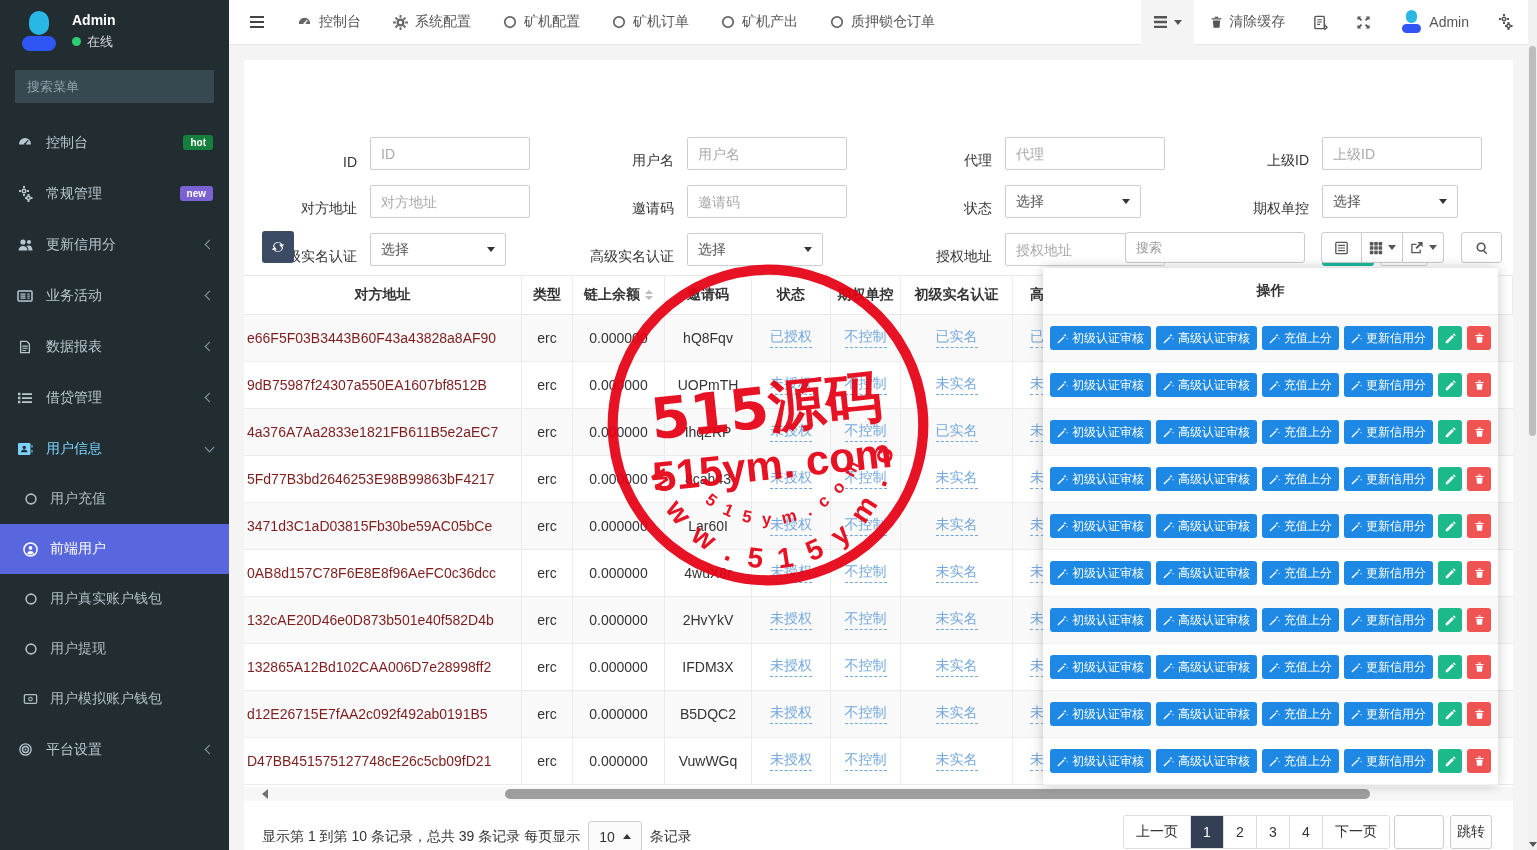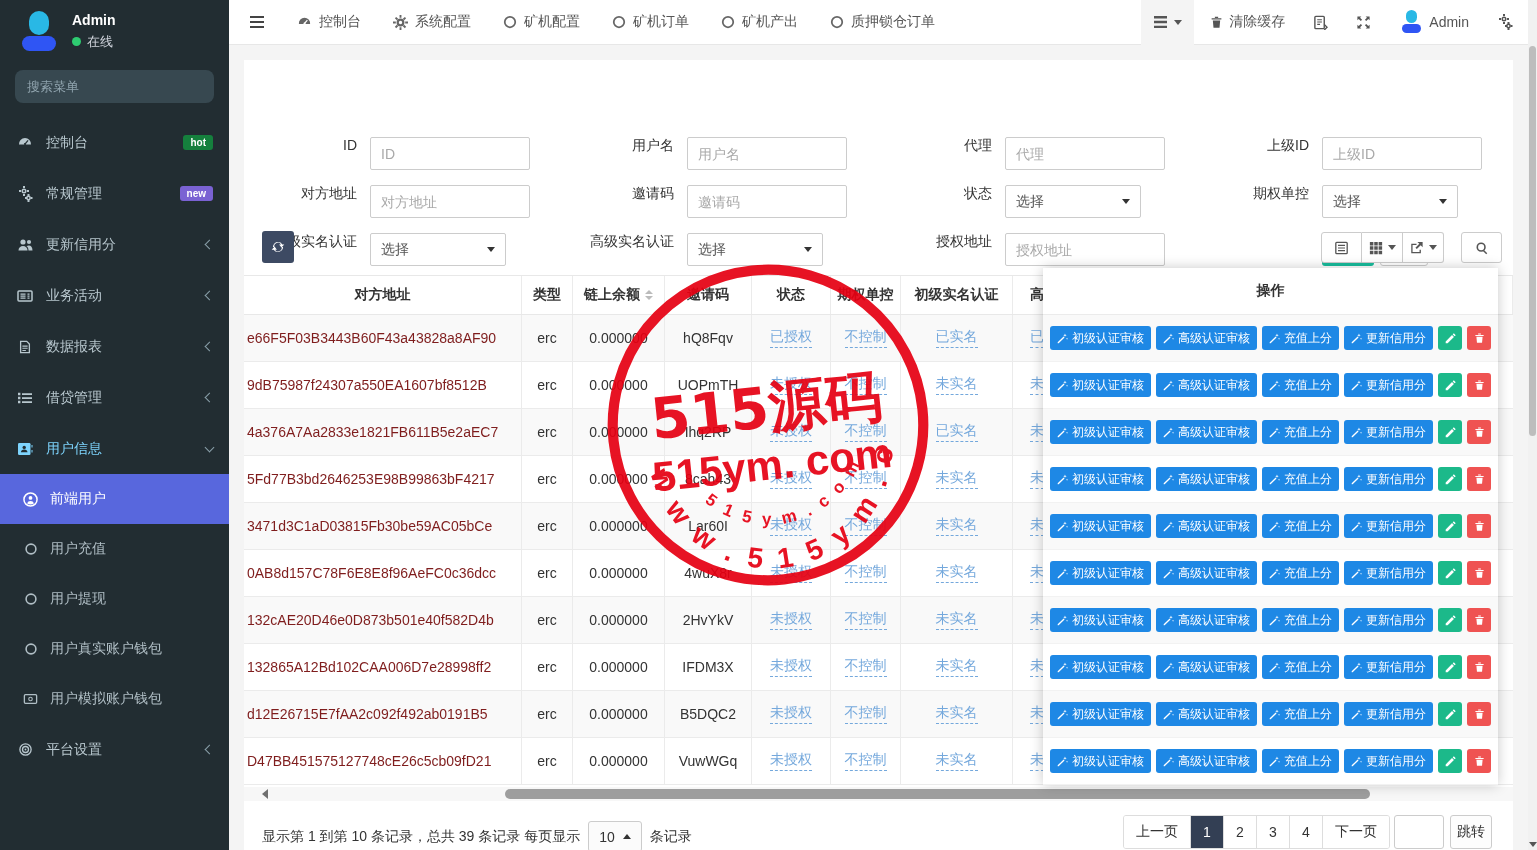--- a/index.html
+++ b/index.html
@@ -12,21 +12,21 @@
   .user-panel { display:flex; align-items:center; gap:12px; padding:10px 18px 14px 18px; }
   .user-name { color:#fff; font-weight:bold; font-size:14px; }
   .user-status { font-size:13px; color:#d2d6de; margin-top:5px; display:flex; align-items:center; gap:6px; }
   .dot { width:9px; height:9px; border-radius:50%; background:#2ecc71; display:inline-block; }
   .avatar { width:42px; height:42px; position:relative; }
   .avatar .head { position:absolute; left:11px; top:1px; width:20px; height:24px; border-radius:10px; background:#29b8e5; }
   .avatar .body { position:absolute; left:4px; top:26px; width:34px; height:15px; border-radius:8px; background:#2f55f4; }
   .avatar.small { width:24px; height:24px; }
   .avatar.small .head { left:7px; top:0; width:11px; height:13px; border-radius:6px; }
   .avatar.small .body { left:3px; top:14px; width:19px; height:9px; border-radius:5px; }
-  .side-search { margin:4px 15px 14px 15px; display:flex; background:#374850; border-radius:8px; height:33px; overflow:hidden; }
+  .side-search { margin:4px 15px 14px 15px; display:flex; background:#374850; border-radius:1px; height:33px; overflow:hidden; }
   .side-search input { flex:1; background:transparent; border:none; outline:none; color:#ccc; font-size:13px; padding:0 12px; }
   .side-search input::placeholder { color:#90a4ae; }
   .menu { list-style:none; }
   .mitem { height:51px; display:flex; align-items:center; padding:0 16px; font-size:14px; cursor:pointer; position:relative; color:#b8c7ce; }
   .mitem .micon { width:18px; margin-right:12px; display:flex; justify-content:center; color:#b8c7ce; flex:none; }
   .mitem.parent-active, .mitem.parent-active .micon { color:#7dd3fc; }
   .badge { margin-left:auto; font-size:10px; font-weight:bold; color:#fff; border-radius:3px; padding:2px 7px; }
   .badge.hot { background:#15803d; }
   .badge.new { background:#7a62d3; }
   .chev { margin-left:auto; width:7px; height:7px; border-left:1.6px solid #8aa0aa; border-bottom:1.6px solid #8aa0aa; transform:rotate(45deg); }
@@ -43,21 +43,21 @@
   .hamburger { padding:0 14px 0 20px; color:#444; cursor:pointer; display:flex; }
   .nav-item { display:flex; align-items:center; gap:7px; color:#555; font-size:14px; padding:0 14px; cursor:pointer; height:45px; }
   .nav-item .nicon { color:#666; display:flex; }
   .nav-right { margin-left:auto; display:flex; align-items:flex-end; gap:4px; padding-right:12px; }
   .nav-tool { display:flex; align-items:center; gap:6px; color:#555; font-size:14px; padding:0 12px; height:45px; cursor:pointer; }
   .nav-tool.boxed { background:#f4f4f4; }
   .caret-down { width:0; height:0; border-left:4px solid transparent; border-right:4px solid transparent; border-top:5px solid #555; display:inline-block; }
 
   
   .card { position:absolute; left:244px; top:60px; width:1269px; height:790px; background:#fff; }
-  .fgroup { position:absolute; display:flex; align-items:flex-start; }
+  .fgroup { position:absolute; display:flex; align-items:flex-end; }
   .flabel { font-size:14px; color:#333; text-align:right; }
   .fctrl { height:33px; border:1px solid #ccc; border-radius:2px; background:#fff; font-size:14px; color:#555; }
   input.fctrl { padding:0 10px; outline:none; width:160px; }
   input.fctrl::placeholder { color:#a9a9a9; }
   .select { width:136px; display:flex; align-items:center; padding:0 10px; cursor:pointer; position:relative; }
   .select .sel-caret { position:absolute; right:10px; width:0; height:0; border-left:4px solid transparent; border-right:4px solid transparent; border-top:5px solid #333; }
   .btn { border:none; border-radius:3px; font-size:14px; cursor:pointer; }
   .btn-submit { background:#18bc9c; color:#fff; width:52px; height:33px; }
   .btn-reset { background:#fff; color:#333; border:1px solid #ccc; width:48px; height:33px; }
   .btn-refresh { position:absolute; left:18px; top:171px; width:32px; height:32px; background:#3d4a63; color:#fff; border:none; border-radius:3px; display:flex; align-items:center; justify-content:center; cursor:pointer; }
@@ -218,53 +218,53 @@
               <path d="M14.5 4h1v2.6h-1zM14.5 9h1v2.6h-1z"></path>
               <circle cx="7.2" cy="6.4" r="1.7" fill="#222d32"></circle>
               <path d="M3.9 11.3c0-1.8 1.4-2.9 3.3-2.9s3.3 1.1 3.3 2.9z" fill="#222d32"></path>
             </svg>
           </span>
         <span>用户信息</span>
         <span class="chev down"></span>
       </li>
     </ul>
     <ul class="submenu">
+      <li class="smitem">
+        <span class="micon">
+            <svg width="14" height="14" viewBox="0 0 16 16">
+              <circle cx="8" cy="8" r="5.6" fill="none" stroke="currentColor" stroke-width="1.8"></circle>
+            </svg>
+          </span>
+        <span>用户充值</span>
+      </li>
       <li class="smitem active">
         <span class="micon">
             <svg width="15" height="15" viewBox="0 0 16 16" fill="currentColor">
               <circle cx="8" cy="8" r="7" fill="none" stroke="currentColor" stroke-width="1.6"></circle>
               <circle cx="8" cy="6.3" r="2"></circle>
               <path d="M4.4 12.2c.5-1.7 1.9-2.6 3.6-2.6s3.1.9 3.6 2.6a7 7 0 0 1-7.2 0z"></path>
             </svg>
           </span>
         <span>前端用户</span>
       </li>
       <li class="smitem">
         <span class="micon">
             <svg width="14" height="14" viewBox="0 0 16 16">
               <circle cx="8" cy="8" r="5.6" fill="none" stroke="currentColor" stroke-width="1.8"></circle>
             </svg>
           </span>
-        <span>用户充值</span>
+        <span>用户真实账户钱包</span>
       </li>
       <li class="smitem">
         <span class="micon">
             <svg width="14" height="14" viewBox="0 0 16 16">
               <circle cx="8" cy="8" r="5.6" fill="none" stroke="currentColor" stroke-width="1.8"></circle>
             </svg>
           </span>
         <span>用户提现</span>
-      </li>
-      <li class="smitem">
-        <span class="micon">
-            <svg width="14" height="14" viewBox="0 0 16 16">
-              <circle cx="8" cy="8" r="5.6" fill="none" stroke="currentColor" stroke-width="1.8"></circle>
-            </svg>
-          </span>
-        <span>用户真实账户钱包</span>
       </li>
       <li class="smitem">
         <span class="micon">
             <svg width="15" height="14" viewBox="0 0 16 16" fill="none" stroke="currentColor">
               <rect x="1" y="3" width="14" height="10" rx="1.2" stroke-width="1.5"></rect>
               <circle cx="8" cy="8" r="2" stroke-width="1.3"></circle>
             </svg>
           </span>
         <span>用户模拟账户钱包</span>
       </li>
@@ -458,20 +458,21 @@
     <button class="btn btn-reset" style="position:absolute;left:1136px;top:173px;">重置</button>
 
     <button class="btn-refresh">
       <span>
           <svg width="14" height="14" viewBox="0 0 16 16" fill="currentColor">
             <path d="M8 2.2a5.8 5.8 0 0 1 5 2.8h2.2l-3.3 3.6L9.3 5h2.2A4.2 4.2 0 0 0 3.8 8H2.2A5.8 5.8 0 0 1 8 2.2z"></path>
             <path d="M8 13.8a5.8 5.8 0 0 1-5-2.8H.8l3.3-3.6L6.7 11H4.5a4.2 4.2 0 0 0 7.7-3h1.6A5.8 5.8 0 0 1 8 13.8z"></path>
           </svg>
         </span>
     </button>
+    <input class="tbl-search" placeholder="搜索" style="">
     <div class="btn-group">
       <span class="tool-btn">
           <span>
             <svg width="15" height="14" viewBox="0 0 16 16" fill="none" stroke="currentColor">
               <rect x="1.5" y="1.5" width="13" height="13" rx="1" stroke-width="1.5"></rect>
               <path d="M4 5h8M4 8h8M4 11h8" stroke-width="1.3"></path>
             </svg>
           </span>
         </span>
       <span class="tool-btn">

